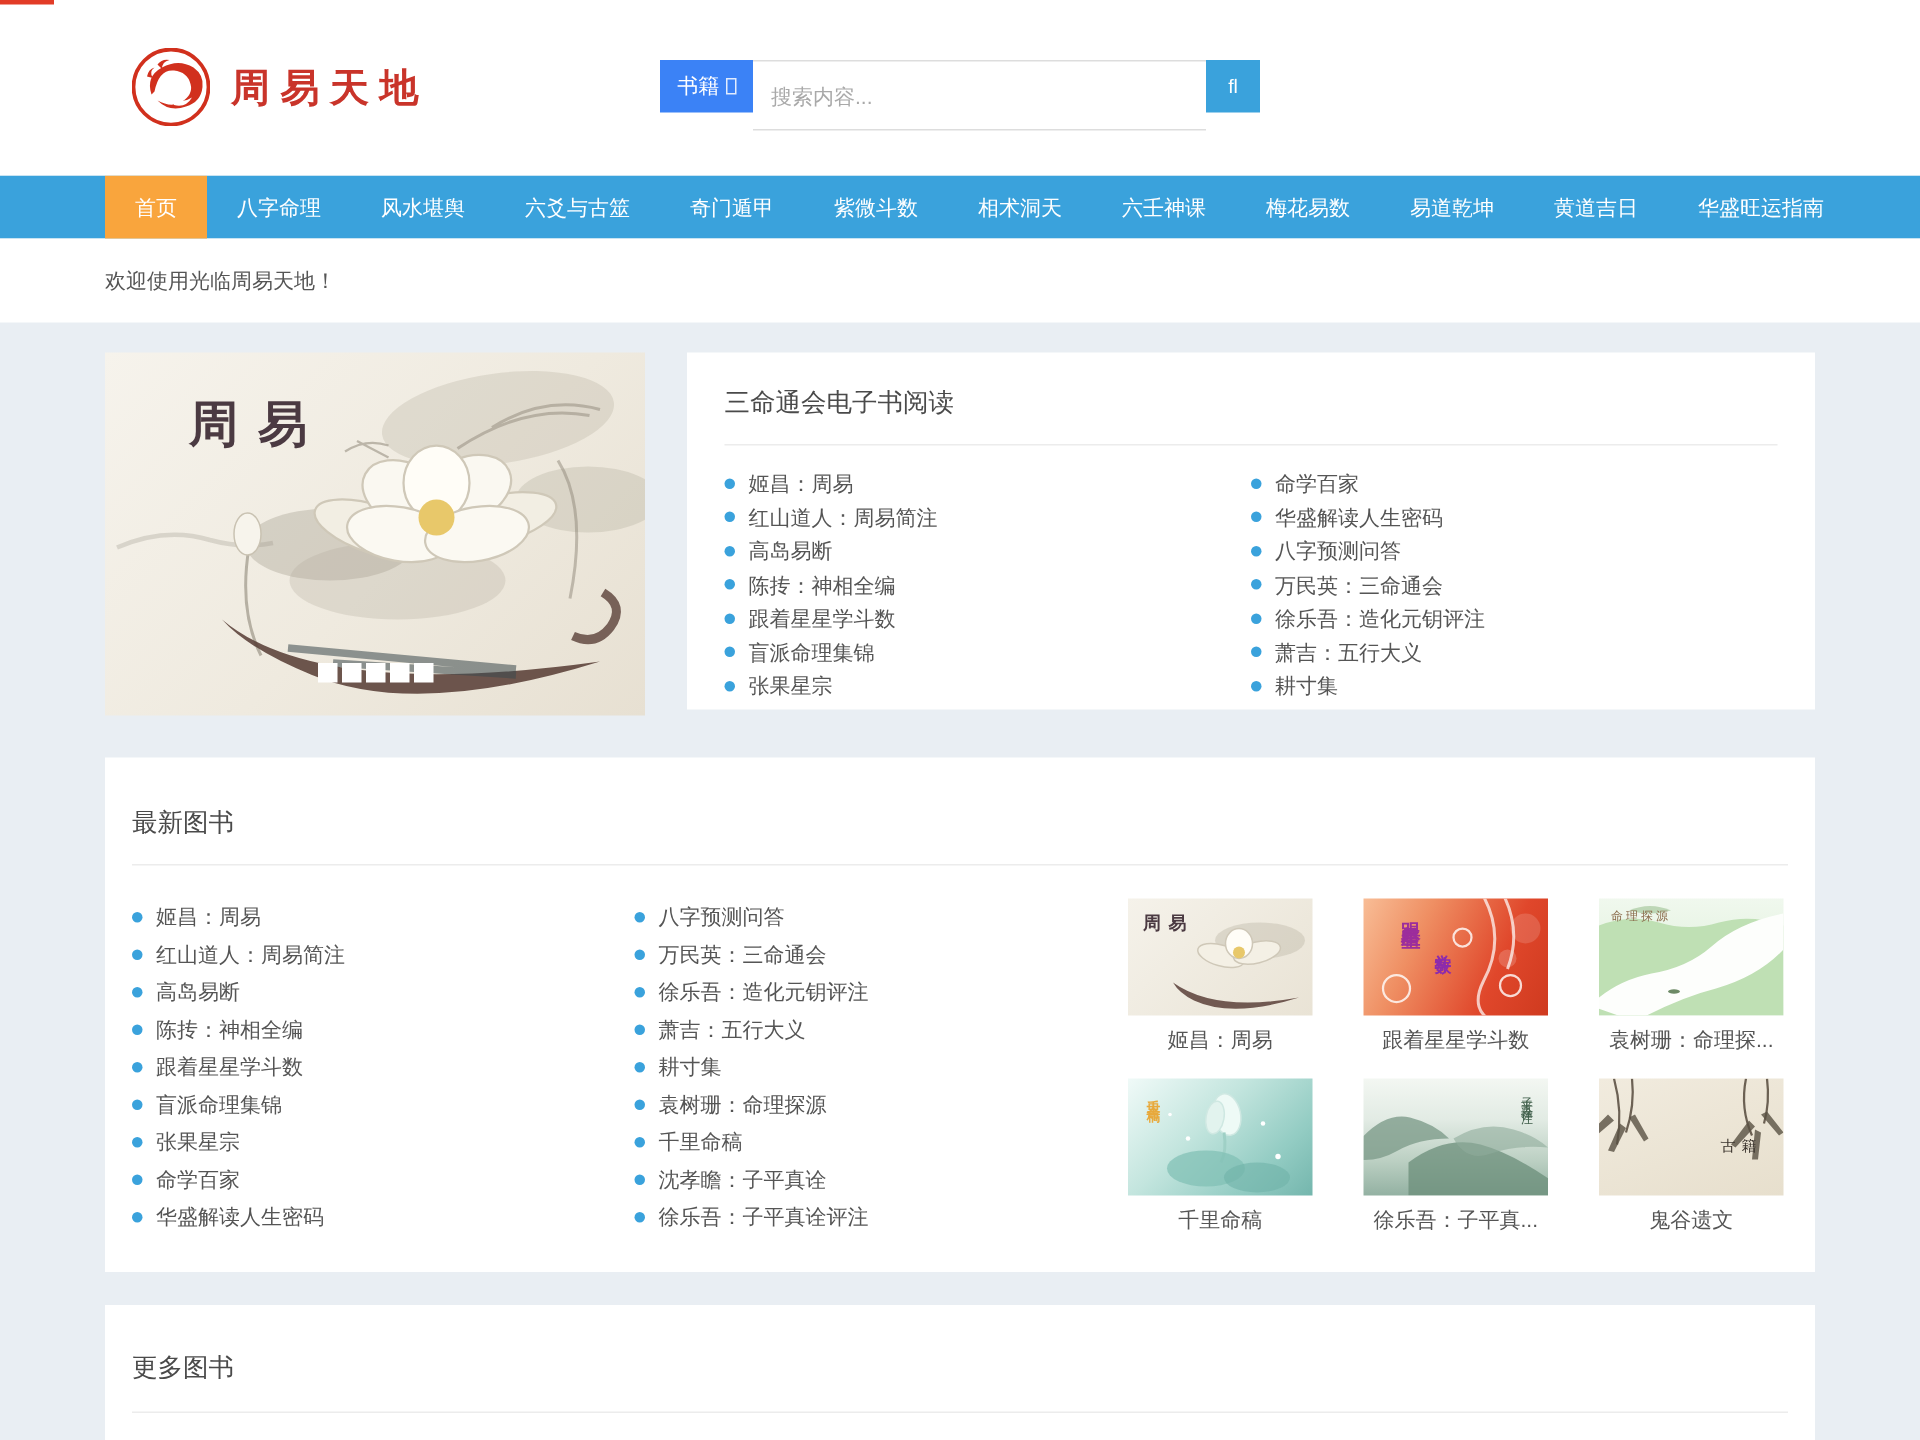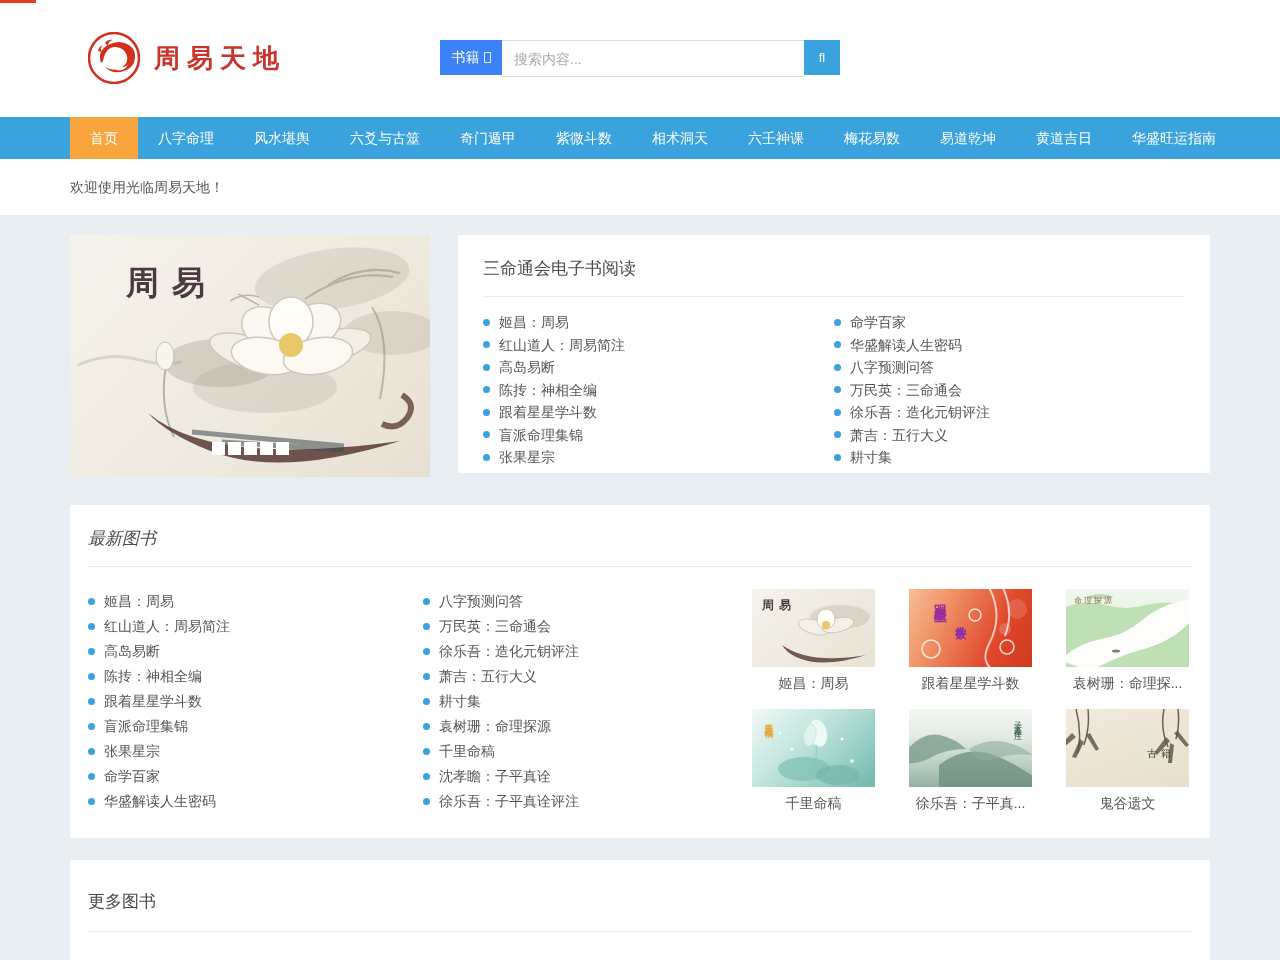--- a/index.html
+++ b/index.html
@@ -12,21 +12,21 @@
   
   header { height:117px; background:#fff; position:relative; }
   .header-inner { width:1140px; height:100%; margin:0 auto; position:relative; }
   .logo { position:absolute; left:18px; top:32px; display:flex; align-items:center; cursor:pointer; }
   .logo-icon { width:52px; height:52px; }
   .logo-text { margin-left:14px; font-family:"DejaVu Serif","Liberation Serif",serif; font-size:26px; color:#c9342a; letter-spacing:7px; font-weight:bold; }
 
   .search { position:absolute; left:370px; top:40px; width:400px; height:35px; display:flex; }
   .cat-btn { width:62px; height:35px; background:#3b82f6; color:#fff; border:none; font-size:14px; cursor:pointer; display:flex; align-items:center; justify-content:center; gap:4px; font-family:inherit; }
   .caret-box { display:inline-block; width:7px; height:11px; border:1px solid rgba(255,255,255,.85); }
-  .search-input { flex:1; height:37px; border:1px solid #ddd; border-left:none; border-right:none; padding:0 12px; font-size:14px; color:#000000; outline:none; font-family:inherit; }
+  .search-input { flex:1; height:47px; border:1px solid #ddd; border-left:none; border-right:none; padding:0 12px; font-size:14px; color:#000000; outline:none; font-family:inherit; }
   .search-input::placeholder { color:#a9a9a9; }
   .search-btn { width:36px; height:35px; background:#3aa2dc; color:#fff; border:none; font-size:13px; cursor:pointer; font-family:inherit; }
 
   
   nav { height:42px; background:#3aa2dc; }
   .nav-inner { width:1140px; margin:0 auto; display:flex; }
   .nav-item { display:block; line-height:42px; padding:0 20px; color:#fff; font-size:14px; text-decoration:none; cursor:pointer; white-space:nowrap; }
   .nav-item.active { background:#f9a53d; }
 
   
@@ -54,21 +54,21 @@
   .featured-card .divider { margin-bottom:14px; }
   .link-cols { display:flex; }
   .link-cols ul, .latest-body ul { list-style:none; }
   .link-cols ul { width:50%; }
   .book-link { display:flex; align-items:center; line-height:22.5px; font-size:14px; cursor:pointer; }
   .book-link a { color:#555; text-decoration:none; }
   .bullet { width:7px; height:7px; border-radius:50%; background:#3aa2dc; margin-right:9px; flex:none; }
 
   
   .latest-card { padding:22px 18px 24px; min-height:330px; margin-bottom:22px; }
-  .latest-card .section-title { margin:0 0 16px;font-style:italic; }
+  .latest-card .section-title { margin:10px 0 16px; }
   .latest-card .divider { margin-bottom:22px; }
   .latest-body { display:flex; }
   .latest-body ul .book-link { line-height:25px; }
   .col-a { width:335px; }
   .col-b { width:325px; }
   .book-grid { display:grid; grid-template-columns:repeat(3,123px); column-gap:34px; row-gap:14px; margin-left:4px; }
   .book { cursor:pointer; }
   .cover { width:123px; height:78px; position:relative; overflow:hidden; }
   .cover svg { position:absolute; inset:0; }
   .caption { text-align:center; font-size:14px; color:#555; margin-top:8px; white-space:nowrap; }

